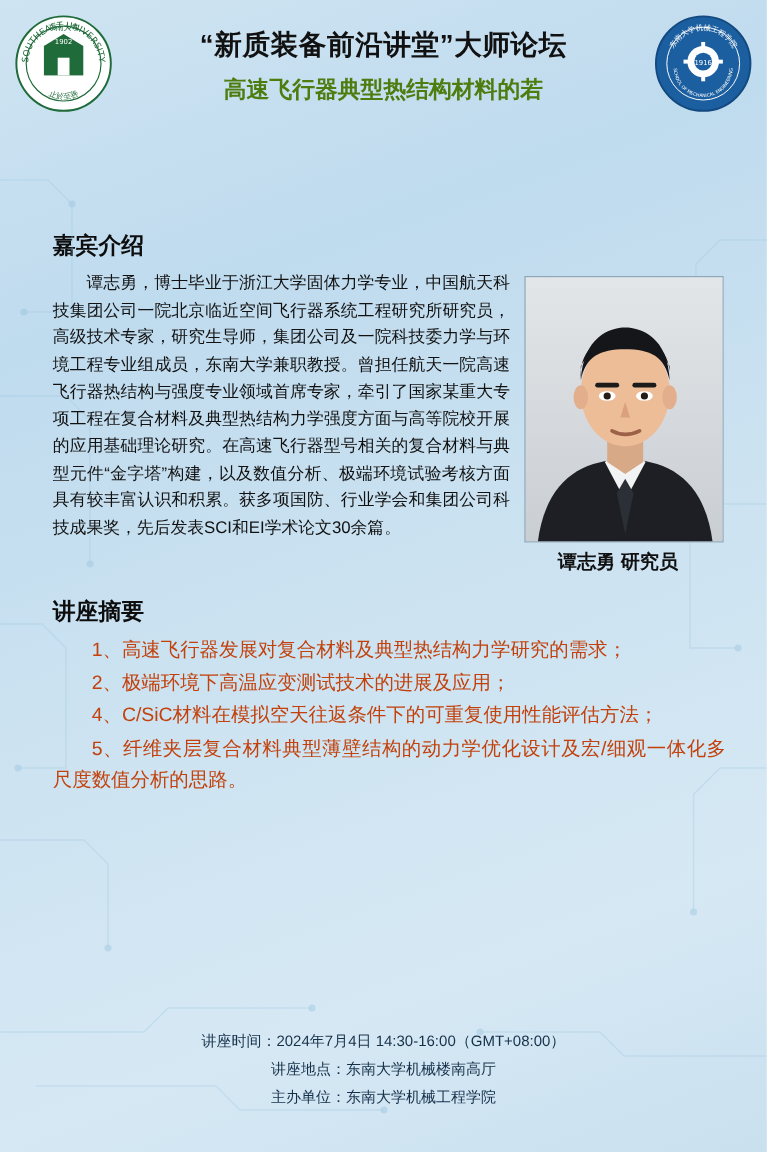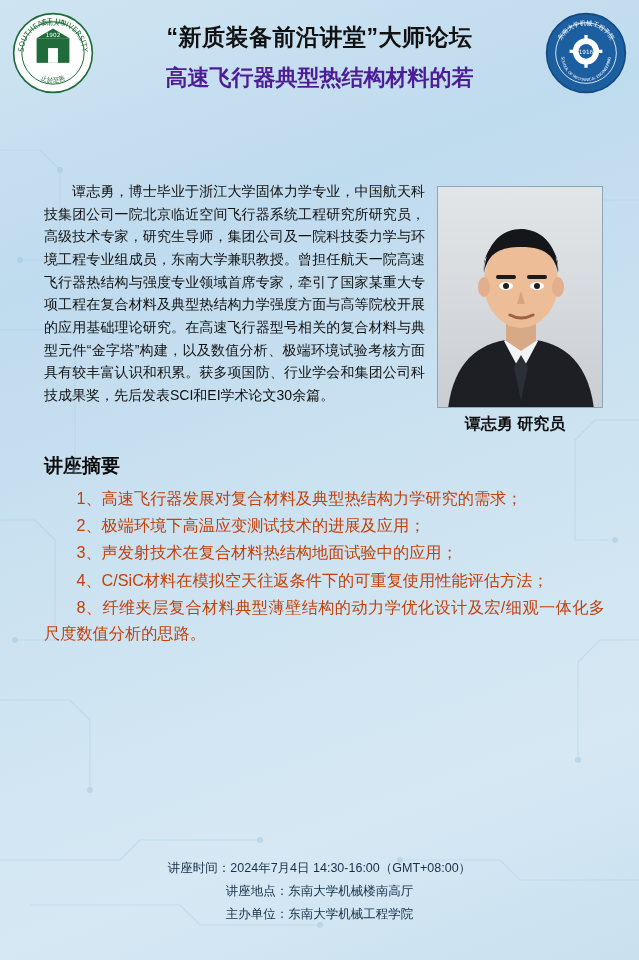--- a/index.html
+++ b/index.html
@@ -50,24 +50,24 @@
   }
   .title-main {
     font-size: 23px;
     font-weight: bold;
     line-height: 1.35;
     letter-spacing: .5px;
     color: #111;
     margin-top: 12px;
   }
   .title-sub {
-    font-size: 22px;
+    font-size: 19px;
     font-weight: bold;
     line-height: 1.4;
-    color: #4c1d95;
+    color: #4d7c0f;
     margin-top: 10px;
   }
 
   
   .section-title {
     font-size: 19px;
     font-weight: bold;
     margin: 12px 0 6px 44px;
     color: #0d0d0d;
   }
@@ -213,20 +213,21 @@
     </div>
 
     <div class="title-main">
       <div>“新质装备前沿讲堂”大师论坛</div>
     </div>
     <div class="title-sub">
       <div>高速飞行器典型热结构材料的若</div>
     </div>
   </div>
 
+  <div class="section-title">嘉宾介绍</div>
 
   <div class="body-wrap">
     <div class="bio-block clearfix">
 
       <div class="portrait">
         <svg viewBox="0 0 166 222" width="166" height="222">
           <defs>
             <linearGradient id="bgp" x1="0" y1="0" x2="0" y2="1">
               <stop offset="0%" stop-color="#e3e6e8"></stop>
               <stop offset="100%" stop-color="#c9ced3"></stop>
@@ -269,23 +270,22 @@
       <div class="bio-text">谭志勇，博士毕业于浙江大学固体力学专业，中国航天科技集团公司一院北京临近空间飞行器系统工程研究所研究员，高级技术专家，研究生导师，集团公司及一院科技委力学与环境工程专业组成员，东南大学兼职教授。曾担任航天一院高速飞行器热结构与强度专业领域首席专家，牵引了国家某重大专项工程在复合材料及典型热结构力学强度方面与高等院校开展的应用基础理论研究。在高速飞行器型号相关的复合材料与典型元件“金字塔”构建，以及数值分析、极端环境试验考核方面具有较丰富认识和积累。获多项国防、行业学会和集团公司科技成果奖，先后发表SCI和EI学术论文30余篇。</div>
     </div>
   </div>
 
   <div class="section-title">讲座摘要</div>
 
   <div class="body-wrap">
     <div class="abstract-list">
       <div class="abstract-item">1、高速飞行器发展对复合材料及典型热结构力学研究的需求；</div>
       <div class="abstract-item">2、极端环境下高温应变测试技术的进展及应用；</div>
-      <div class="abstract-item">3、声发射技术在复合材料热结构地面试验中的应用；</div>
       <div class="abstract-item">4、C/SiC材料在模拟空天往返条件下的可重复使用性能评估方法；</div>
-      <div class="abstract-item">8、纤维夹层复合材料典型薄壁结构的动力学优化设计及宏/细观一体化多尺度数值分析的思路。</div>
+      <div class="abstract-item">5、纤维夹层复合材料典型薄壁结构的动力学优化设计及宏/细观一体化多尺度数值分析的思路。</div>
     </div>
   </div>
 
   <div class="footer">
     <div>讲座时间：2024年7月4日 14:30-16:00（GMT+08:00）</div>
     <div>讲座地点：东南大学机械楼南高厅</div>
     <div>主办单位：东南大学机械工程学院</div>
   </div>
 
 </div>

